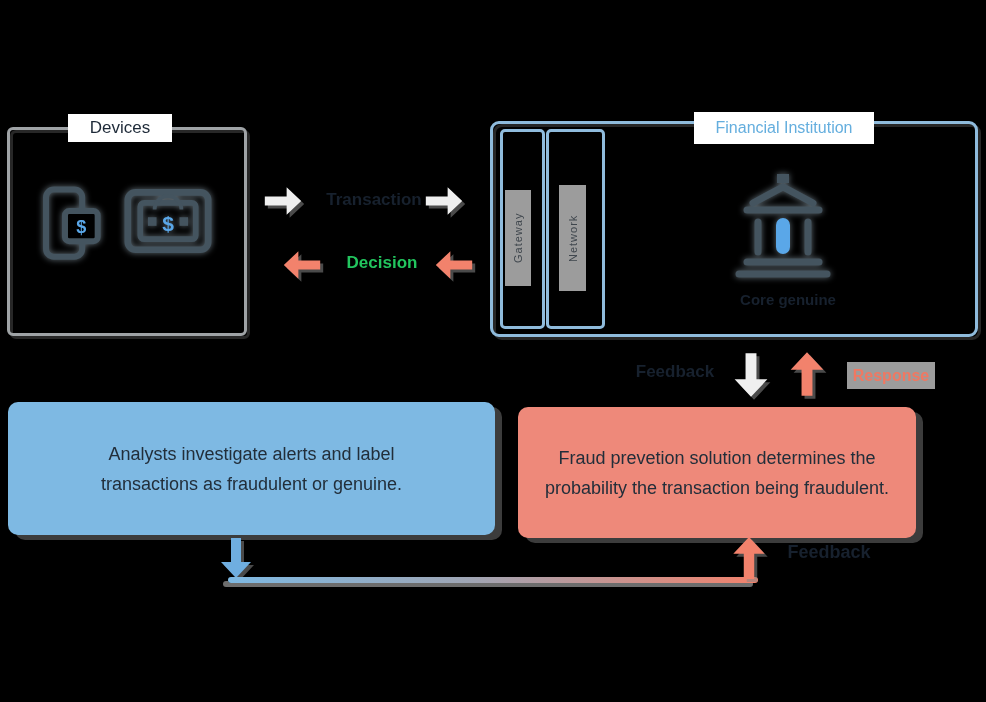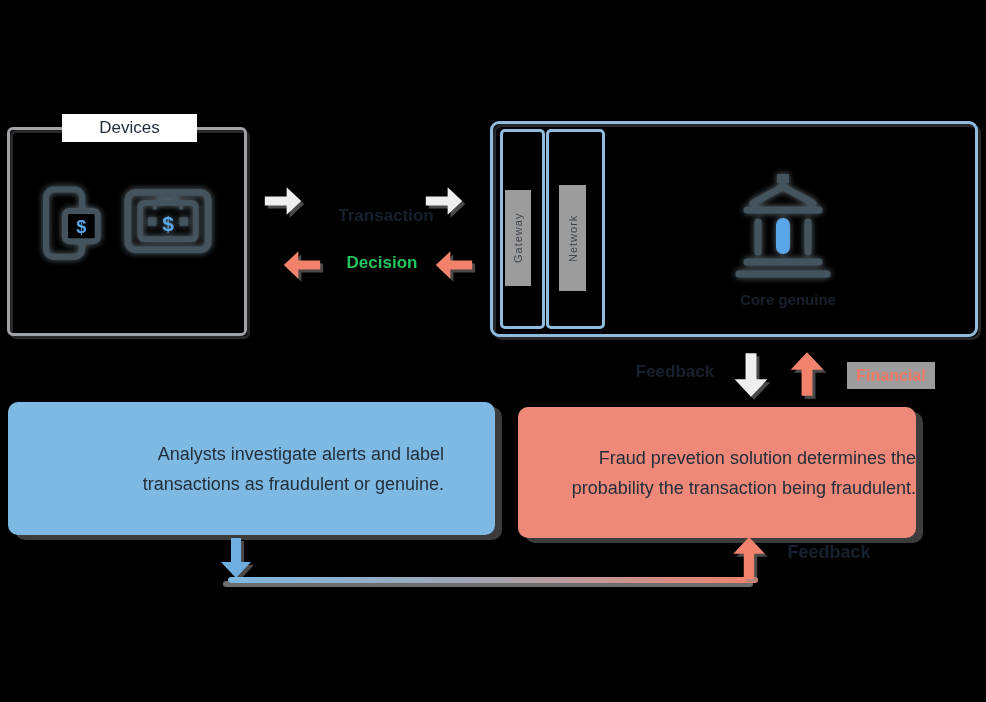--- a/index.html
+++ b/index.html
@@ -10,32 +10,32 @@
   .outline-box{position:absolute;border-radius:6px;filter:drop-shadow(3px 3px 0 rgba(130,130,130,0.30));}
   .devices-box{left:7px;top:127px;width:234px;height:203px;border:3px solid #9FA3A6;}
   .fi-box{left:490px;top:121px;width:482px;height:210px;border:3px solid #8FBBDC;border-radius:9px;}
   .vbar{position:absolute;border:3px solid #8FBBDC;border-radius:5px;background:transparent;}
   .vbar1{left:500px;top:129px;width:39px;height:194px;}
   .vbar2{left:546px;top:129px;width:53px;height:194px;}
 
   
   .chip{position:absolute;display:flex;align-items:center;justify-content:center;
         font-size:17px;}
-  .devices-chip{left:62px;top:114px;width:135px;height:28px;background:#fff;color:#1E2A38;}
+  .devices-chip{left:68px;top:114px;width:104px;height:28px;background:#fff;color:#1E2A38;}
   .fi-chip{left:694px;top:112px;width:180px;height:32px;background:#fff;color:#64AEDE;font-size:16px;}
   .response-chip{left:847px;top:362px;width:88px;height:27px;background:#9C9C9C;
                  color:#F07862;font-weight:bold;font-size:16px;}
   .vchip{position:absolute;background:#9C9C9C;color:#3F464D;display:flex;align-items:center;justify-content:center;
          writing-mode:vertical-rl;transform:rotate(180deg);font-size:11px;letter-spacing:1px;}
   .vchip1{left:505px;top:190px;width:26px;height:96px;}
   .vchip2{left:559px;top:185px;width:27px;height:106px;}
 
   
   .dark-label{position:absolute;color:#17212E;font-size:17px;font-weight:600;text-align:center;}
-  .transaction-label{left:336px;top:190px;width:100px;margin-top:16px;}
+  .transaction-label{left:324px;top:190px;width:100px;}
   .request-label{left:633px;top:362px;width:84px;}
   .feedback-label{left:773px;top:542px;width:112px;font-size:18px;}
   .bank-label{left:718px;top:291px;width:140px;font-size:15px;}
 
   .salmon-label{position:absolute;color:#22c55e;font-size:17px;font-weight:600;text-align:center;}
   .decision-label{left:336px;top:253px;width:92px;}
 
   
   .arrow{position:absolute;}
   .arrow svg{display:block;width:100%;height:100%;}
@@ -51,21 +51,21 @@
   .req-arrow{left:732px;top:351px;width:38px;height:48px;}
   .resp-arrow{left:788px;top:350px;width:38px;height:48px;}
   .analyst-down-arrow{left:215px;top:536px;width:42px;height:44px;}
   .feedback-up-arrow{left:728px;top:535px;width:42px;height:46px;}
 
   
   .text-box{position:absolute;border-radius:10px;display:flex;align-items:center;justify-content:center;
             box-shadow:7px 5px 0 rgba(150,150,150,0.40);}
   .analyst-box{left:8px;top:402px;width:487px;height:133px;background:#7EB9E3;}
   .fraud-box{left:518px;top:407px;width:398px;height:131px;background:#EE897A;}
-  .text-box p{margin:0;text-align:right;font-size:18px;line-height:30px;color:#222E3A;font-weight:500;}
+  .text-box p{margin:0;text-align:center;font-size:18px;line-height:30px;color:#222E3A;font-weight:500;}
   .analyst-box p{max-width:385px;}
   .fraud-box p{max-width:400px;}
 
   
   .feedback-line{position:absolute;left:228px;top:577px;width:530px;height:6px;border-radius:3px;
                  background:linear-gradient(90deg,#7EB9E3 0%,#9FA6B5 45%,#F2826C 100%);
                  box-shadow:-5px 4px 0 rgba(145,145,145,0.75);}
 
   
   .icon{position:absolute;}
@@ -122,20 +122,23 @@
       </svg>
   </div>
   <div class="salmon-label decision-label">Decision</div>
   <div class="arrow salmon-arrow shadowed dec-arrow2">
     <svg viewBox="0 0 44 34">
         <path d="M42 12 L18 12 L18 2 L2 17 L18 32 L18 22 L42 22 Z"></path>
       </svg>
   </div>
 
   <div class="outline-box fi-box"></div>
+  <div class="chip fi-chip">
+    <span>Financial Institution</span>
+  </div>
 
   <div class="vbar vbar1"></div>
   <div class="vchip vchip1">Gateway</div>
   <div class="vbar vbar2"></div>
   <div class="vchip vchip2">Network</div>
 
   <div class="icon bank-icon icon-glow">
     <svg viewBox="0 0 100 112">
       <rect x="44" y="2" width="12" height="9" fill="#44545F"></rect>
       <g stroke="#44545F" stroke-width="7" fill="none" stroke-linecap="round">
@@ -156,21 +159,21 @@
     <svg viewBox="0 0 34 44">
         <path d="M12 2 L12 26 L2 26 L17 42 L32 26 L22 26 L22 2 Z"></path>
       </svg>
   </div>
   <div class="arrow salmon-arrow shadowed resp-arrow">
     <svg viewBox="0 0 34 44">
         <path d="M12 42 L12 18 L2 18 L17 2 L32 18 L22 18 L22 42 Z"></path>
       </svg>
   </div>
   <div class="chip response-chip">
-    <span>Financial</span>
+    <span>Response</span>
   </div>
 
   <div class="text-box analyst-box">
     <p>Analysts investigate alerts and label transactions as fraudulent or genuine.</p>
   </div>
 
   <div class="text-box fraud-box">
     <p>Fraud prevetion solution determines the probability the transaction being fraudulent.</p>
   </div>
 

